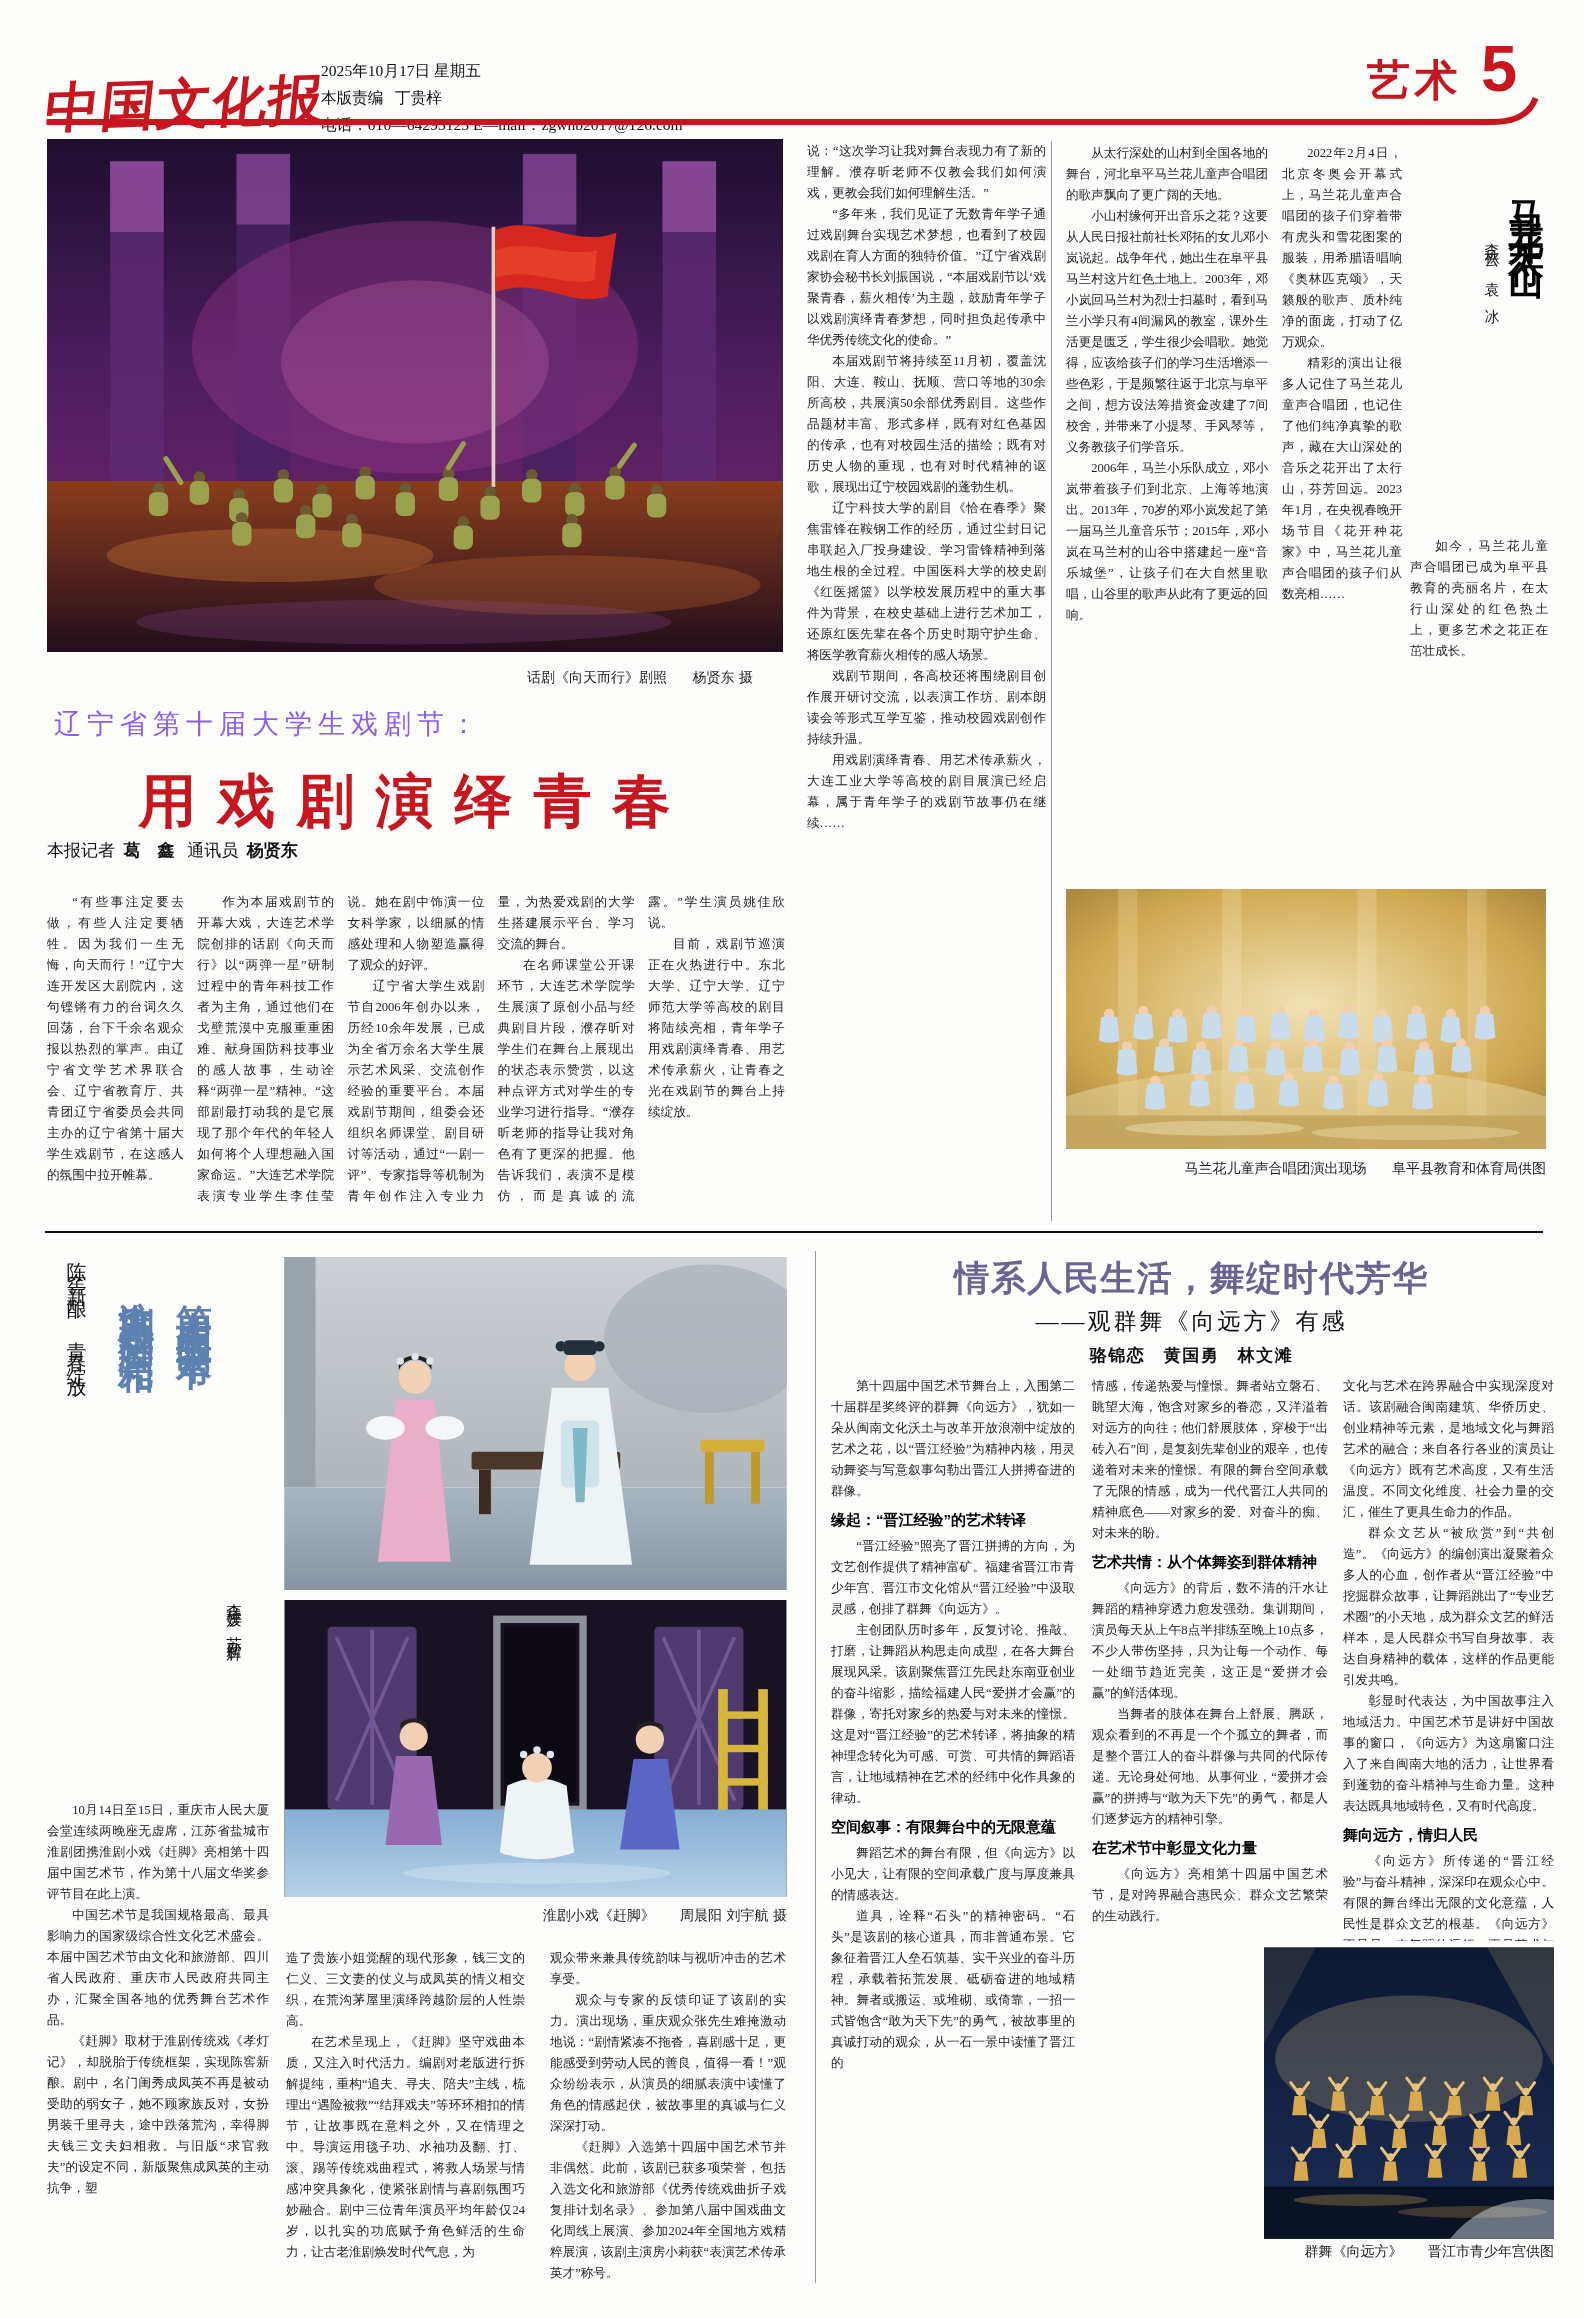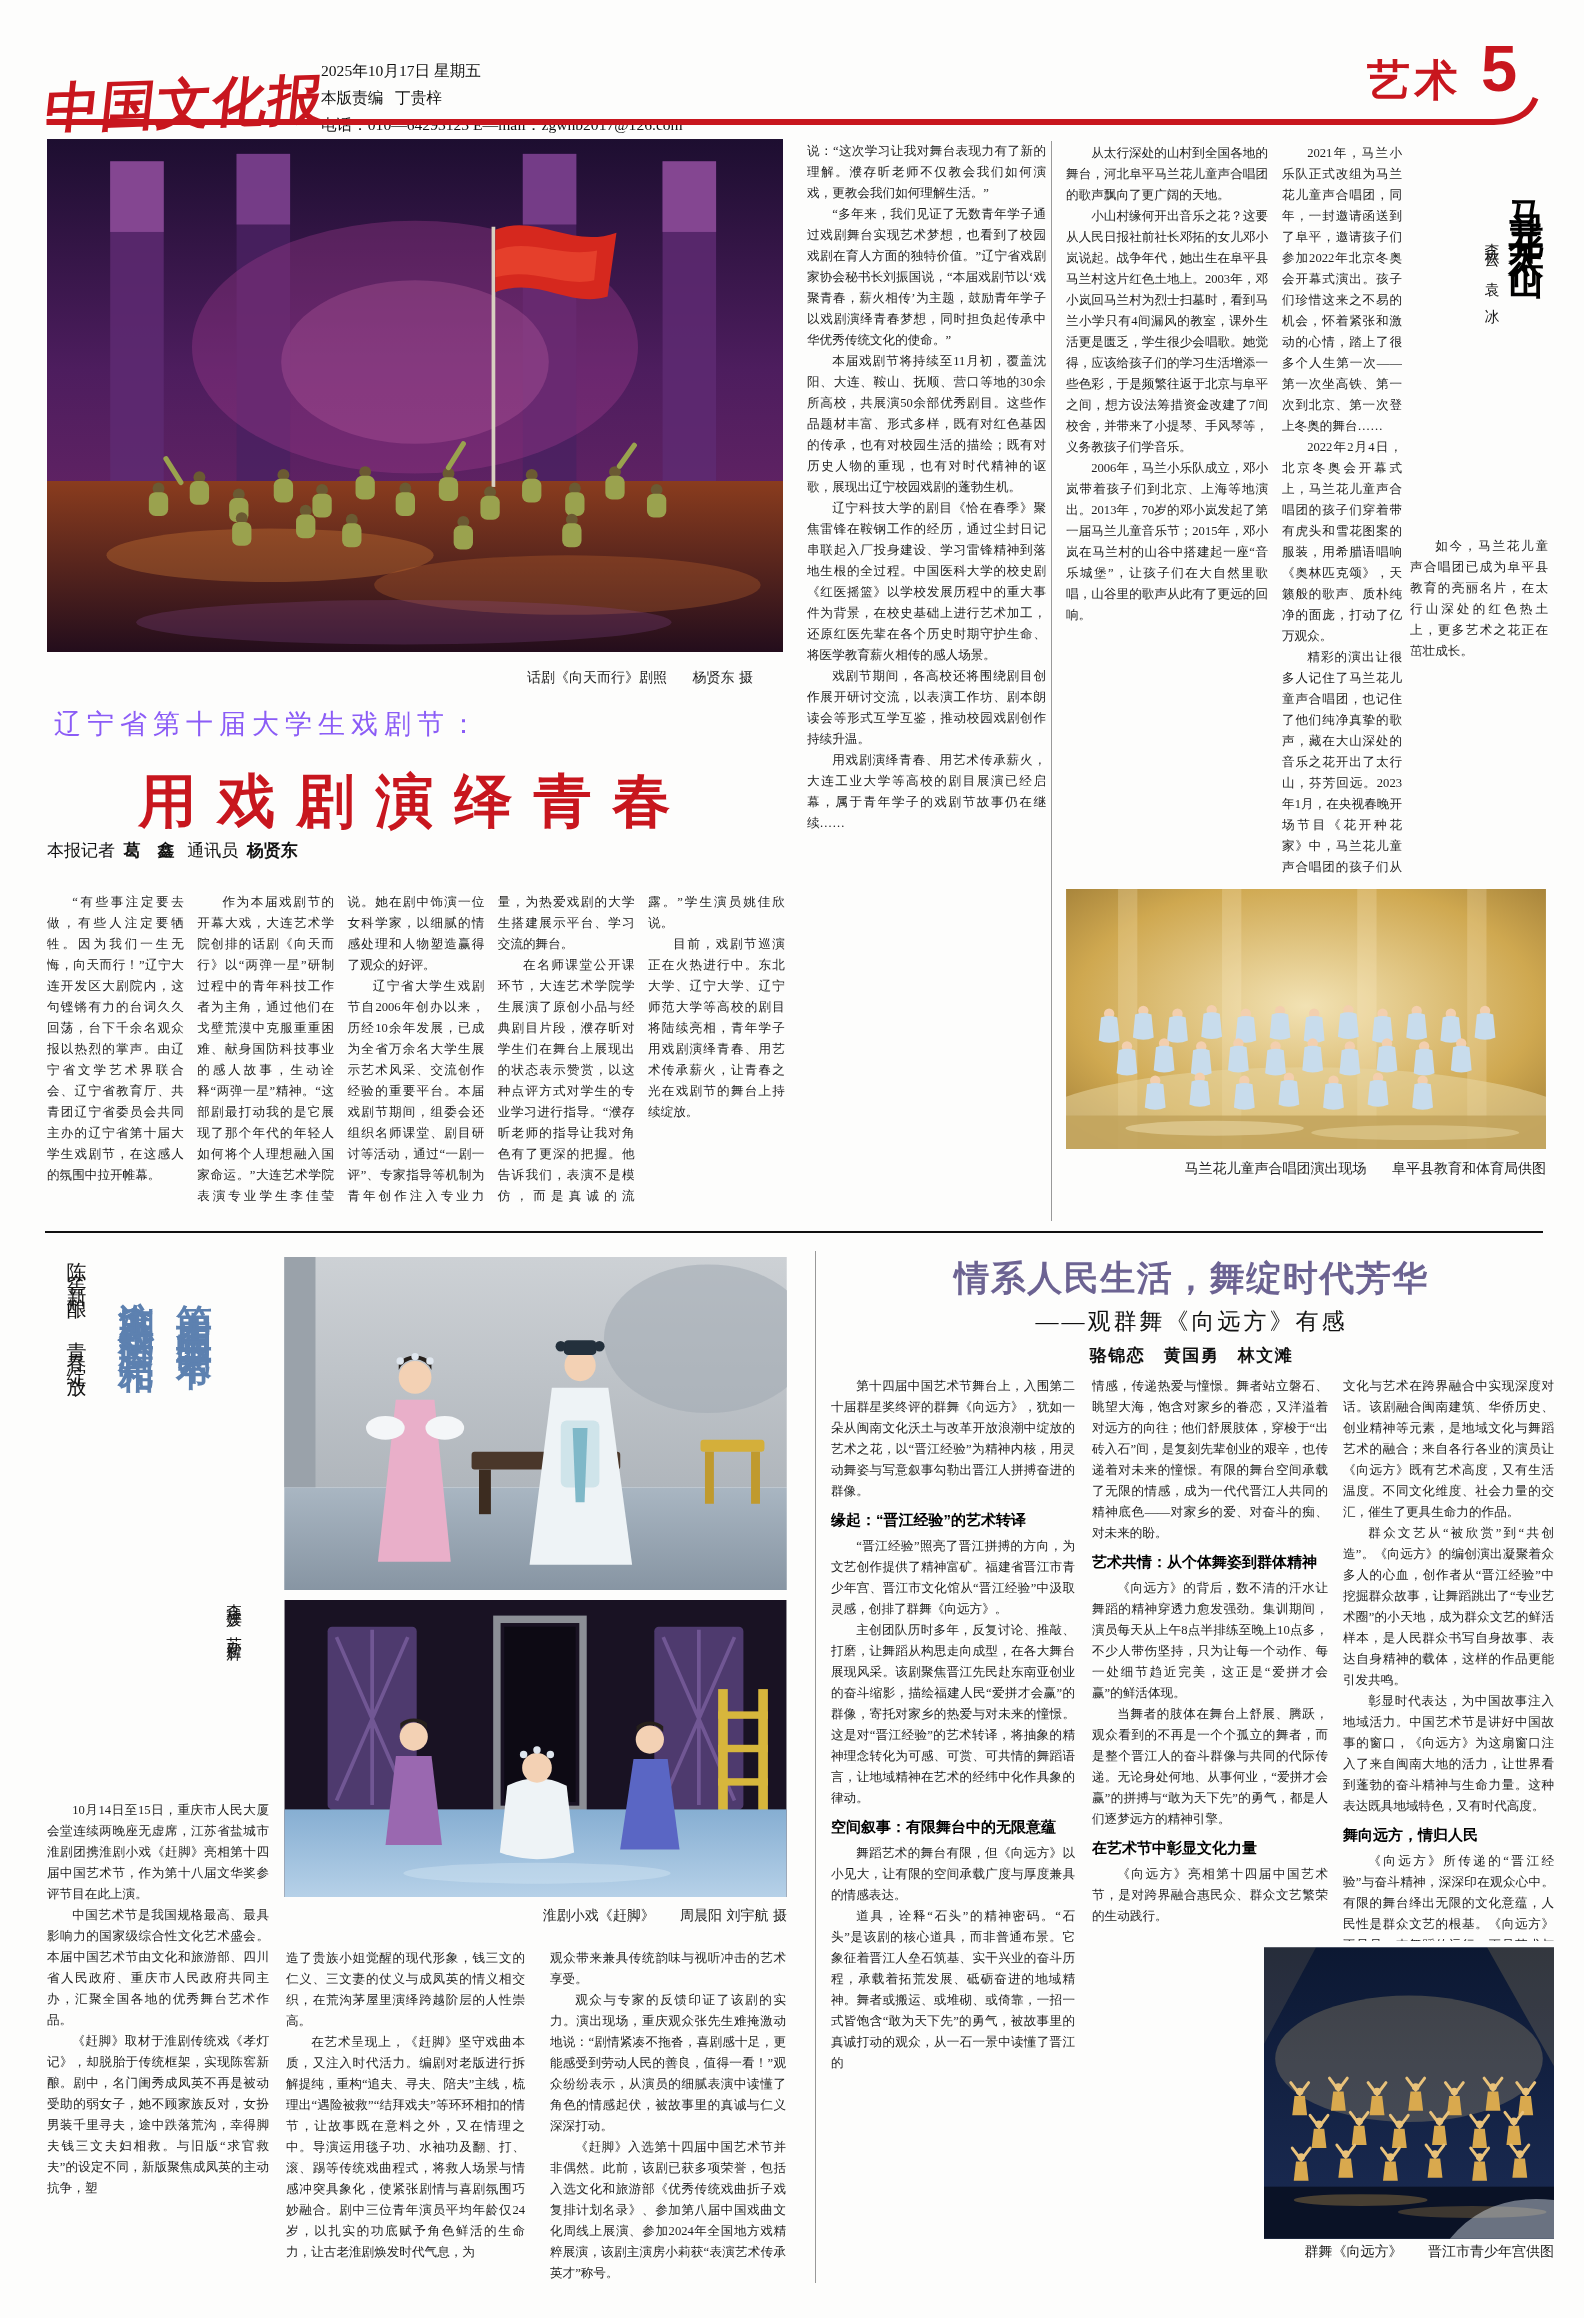--- a/index.html
+++ b/index.html
@@ -149,21 +149,20 @@
     </div>
 
   <div class="abs vrule" style="left:1051px;top:141px;height:1080px"></div>
 
   <div class="abs textcol" style="left:1066px;top:143px;width:202px;height:738px">
       <p>从太行深处的山村到全国各地的舞台，河北阜平马兰花儿童声合唱团的歌声飘向了更广阔的天地。</p>
       <p>小山村缘何开出音乐之花？这要从人民日报社前社长邓拓的女儿邓小岚说起。战争年代，她出生在阜平县马兰村这片红色土地上。2003年，邓小岚回马兰村为烈士扫墓时，看到马兰小学只有4间漏风的教室，课外生活更是匮乏，学生很少会唱歌。她觉得，应该给孩子们的学习生活增添一些色彩，于是频繁往返于北京与阜平之间，想方设法筹措资金改建了7间校舍，并带来了小提琴、手风琴等，义务教孩子们学音乐。</p>
       <p>2006年，马兰小乐队成立，邓小岚带着孩子们到北京、上海等地演出。2013年，70岁的邓小岚发起了第一届马兰儿童音乐节；2015年，邓小岚在马兰村的山谷中搭建起一座“音乐城堡”，让孩子们在大自然里歌唱，山谷里的歌声从此有了更远的回响。</p>
     </div>
   <div class="abs textcol" style="left:1282px;top:143px;width:120px;height:738px">
-      <p>2021年，马兰小乐队正式改组为马兰花儿童声合唱团，同年，一封邀请函送到了阜平，邀请孩子们参加2022年北京冬奥会开幕式演出。孩子们珍惜这来之不易的机会，怀着紧张和激动的心情，踏上了很多个人生第一次——第一次坐高铁、第一次到北京、第一次登上冬奥的舞台……</p>
       <p>2022年2月4日，北京冬奥会开幕式上，马兰花儿童声合唱团的孩子们穿着带有虎头和雪花图案的服装，用希腊语唱响《奥林匹克颂》，天籁般的歌声、质朴纯净的面庞，打动了亿万观众。</p>
       <p>精彩的演出让很多人记住了马兰花儿童声合唱团，也记住了他们纯净真挚的歌声，藏在大山深处的音乐之花开出了太行山，芬芳回远。2023年1月，在央视春晚开场节目《花开种花家》中，马兰花儿童声合唱团的孩子们从数亮相……</p>
     </div>
 
   <div class="abs" style="left:1410px;top:143px;width:138px;height:738px">
     <div style="display:flex;justify-content:flex-end;height:393px">
       <div class="vtext malan-by">李秋云　袁　冰</div>
       <div class="vtext malan-head" style="padding-top:30px">马兰花开太行山</div>
     </div>
     <div class="textcol" style="height:342px">

